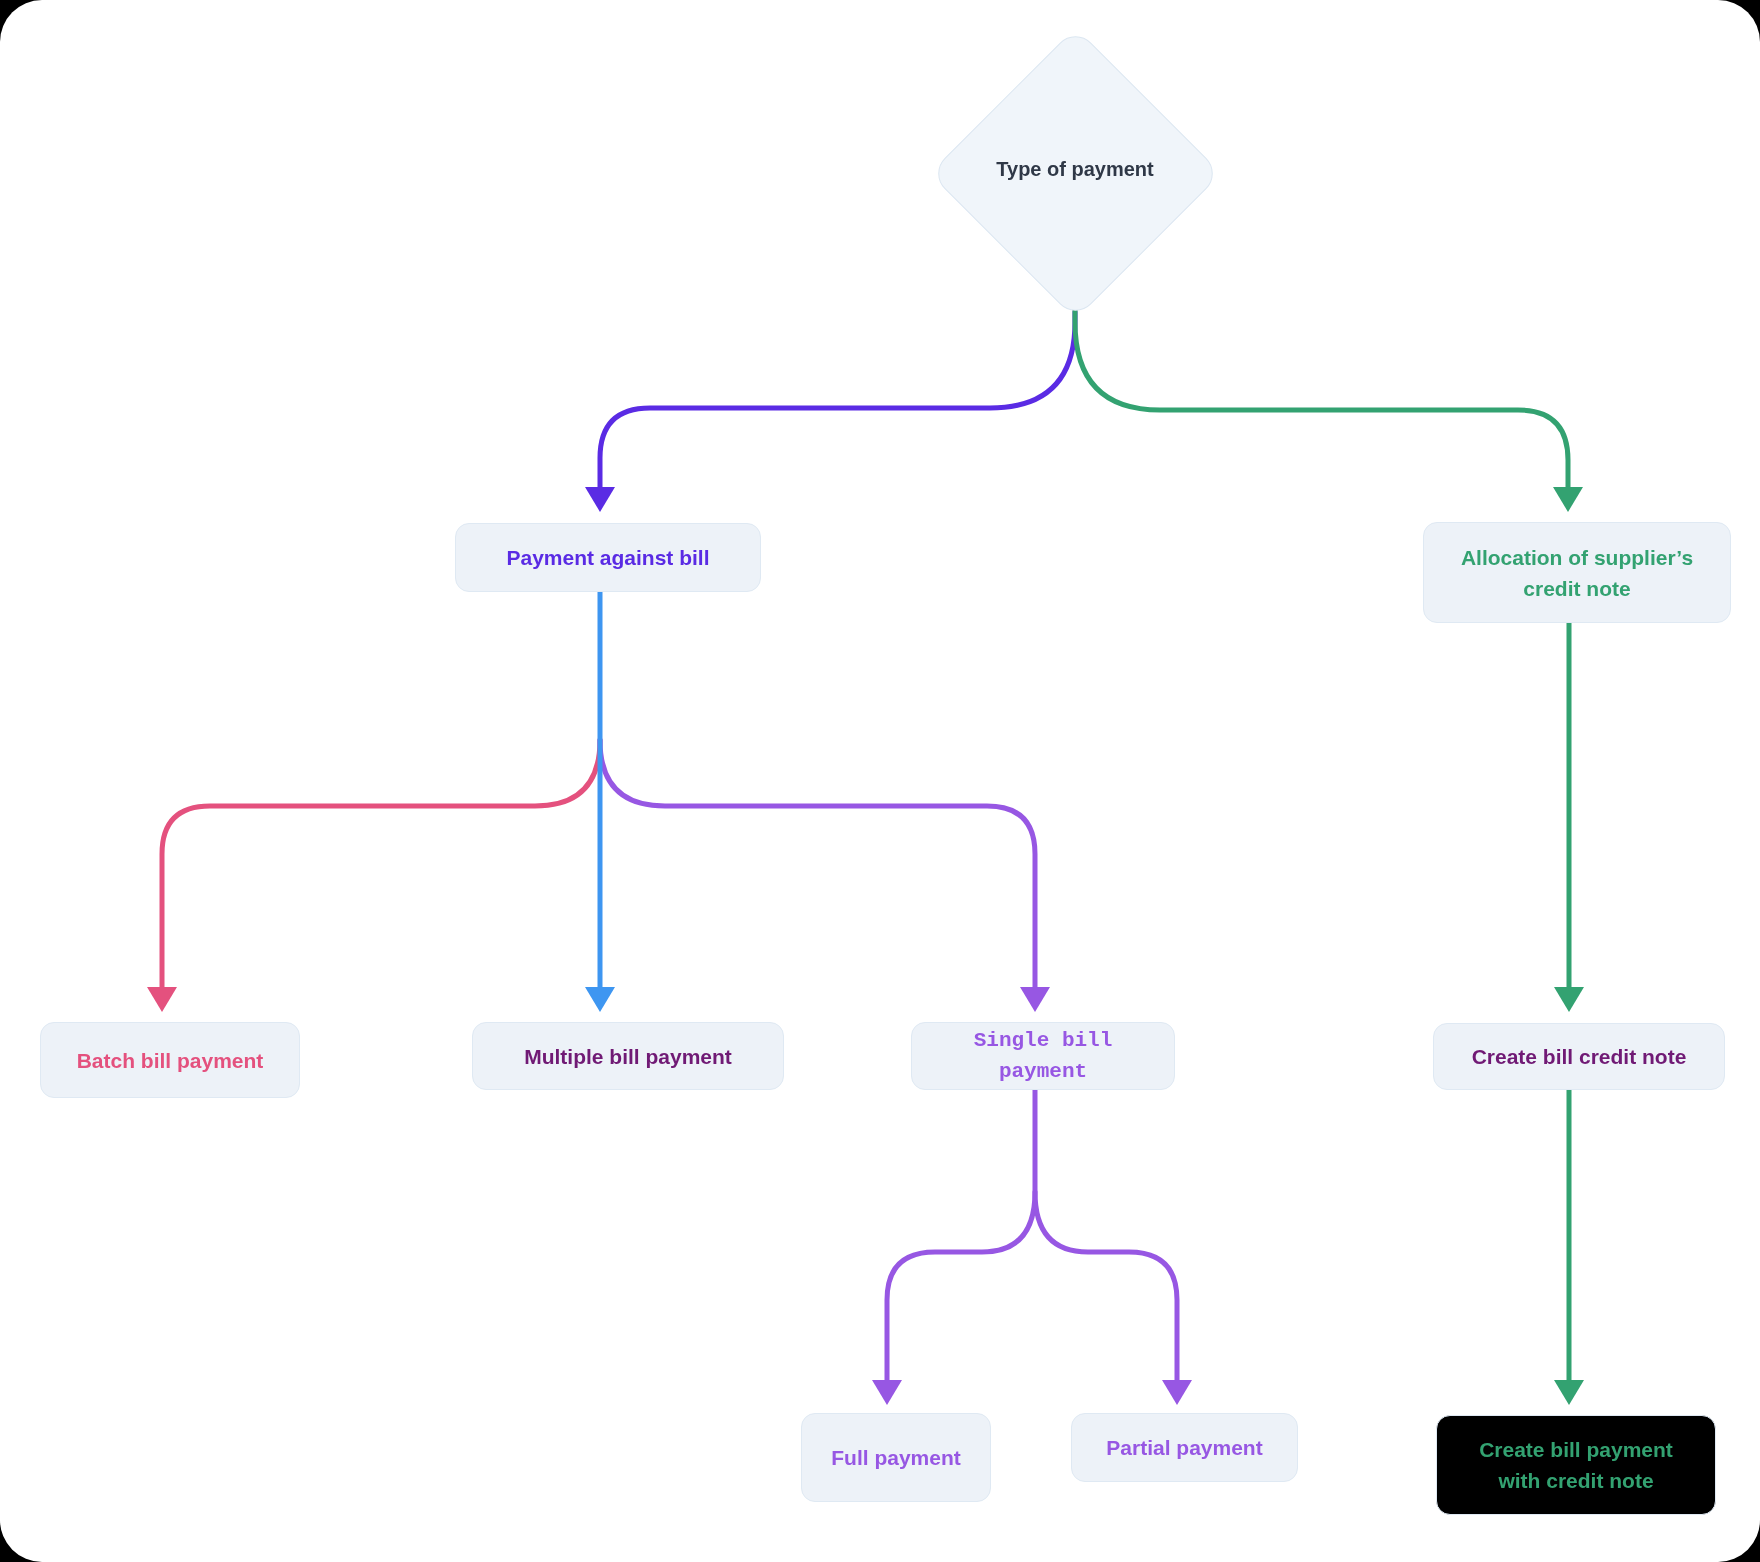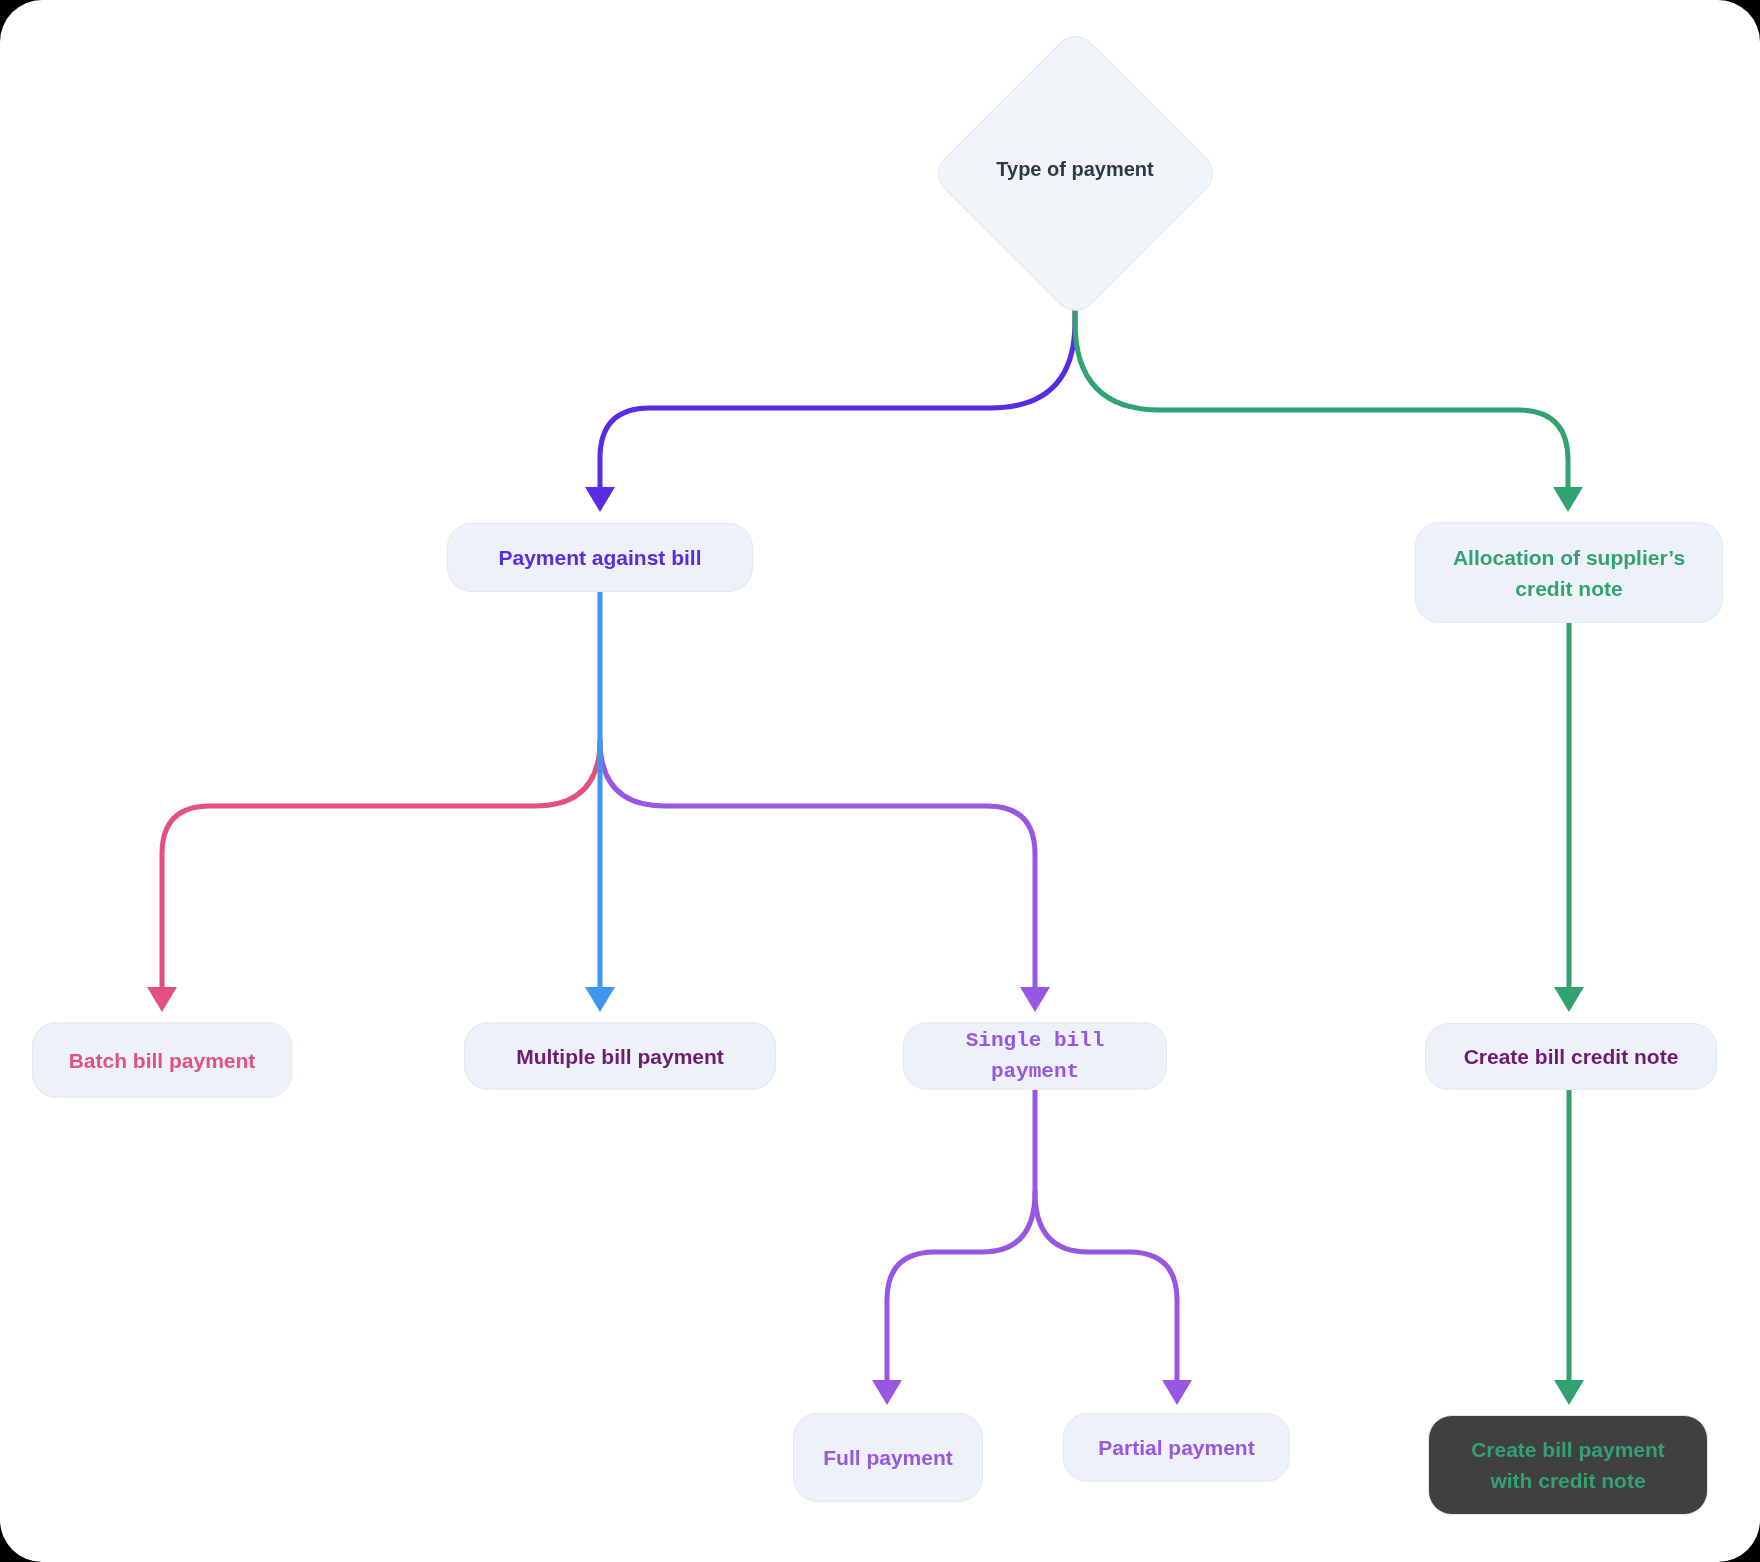--- a/index.html
+++ b/index.html
@@ -21,23 +21,24 @@
   }
   .diamond-label{
     position:absolute;left:925px;top:158px;width:300px;
     text-align:center;font-weight:700;font-size:20px;
   }
   .node{
     position:absolute;
     display:flex;align-items:center;justify-content:center;
     text-align:center;
     font-weight:700;font-size:21px;line-height:31px;
-    border:1.5px solid;border-radius:24px;
+    border:1.5px solid;border-radius:14px;
     box-sizing:border-box;
     padding:4px 26px;
+    margin-left:8px;
   }
 </style>
 </head>
 <body>
 
 <div class="canvas">
 
   <svg class="edges" width="1760" height="1562" viewBox="0 0 1760 1562">
 
     <path d="M 1075 312 L 1075 322 Q 1075 408 990 408 L 650 408 Q 600 408 600 458 L 600 488" stroke="#5a2be4"></path>
@@ -96,17 +97,17 @@
   </div>
 
   <div class="node" style="left: 793px; top: 1413px; width: 190px; height: 89px; background: rgb(237, 242, 248); border-color: rgb(223, 233, 243); color: rgb(151, 87, 227);">
     <span>Full payment</span>
   </div>
 
   <div class="node" style="left: 1063px; top: 1413px; width: 227px; height: 69px; background: rgb(237, 242, 248); border-color: rgb(223, 233, 243); color: rgb(151, 87, 227);">
     <span>Partial payment</span>
   </div>
 
-  <div class="node" style="left: 1428px; top: 1415px; width: 280px; height: 100px; background: #404040; border-color: rgb(223, 233, 243); color: rgb(51, 162, 113);">
+  <div class="node" style="left: 1428px; top: 1415px; width: 280px; height: 100px; background: #000000; border-color: rgb(223, 233, 243); color: rgb(51, 162, 113);">
     <span>Create bill payment with credit note</span>
   </div>
 
 </div>
 
 </body></html>

